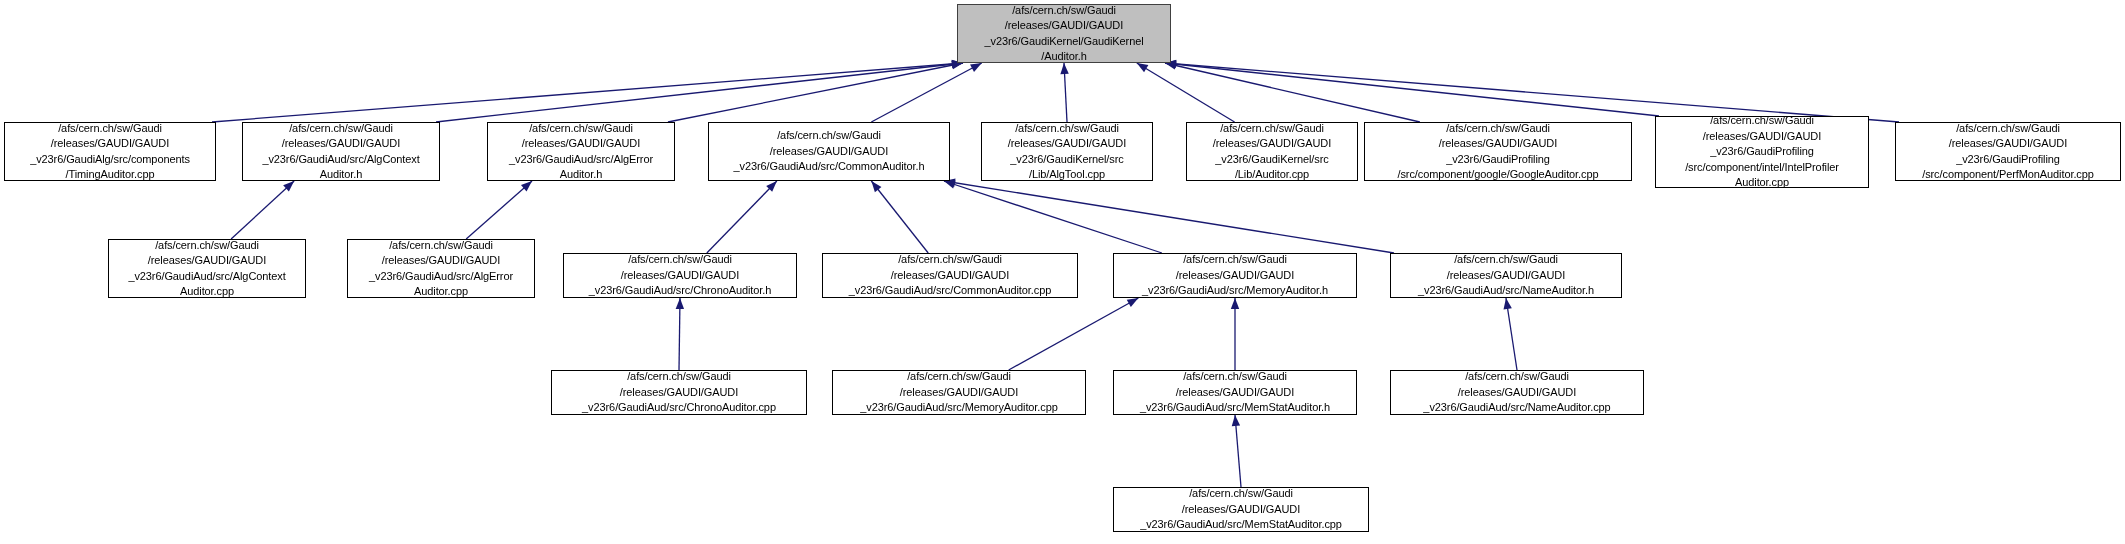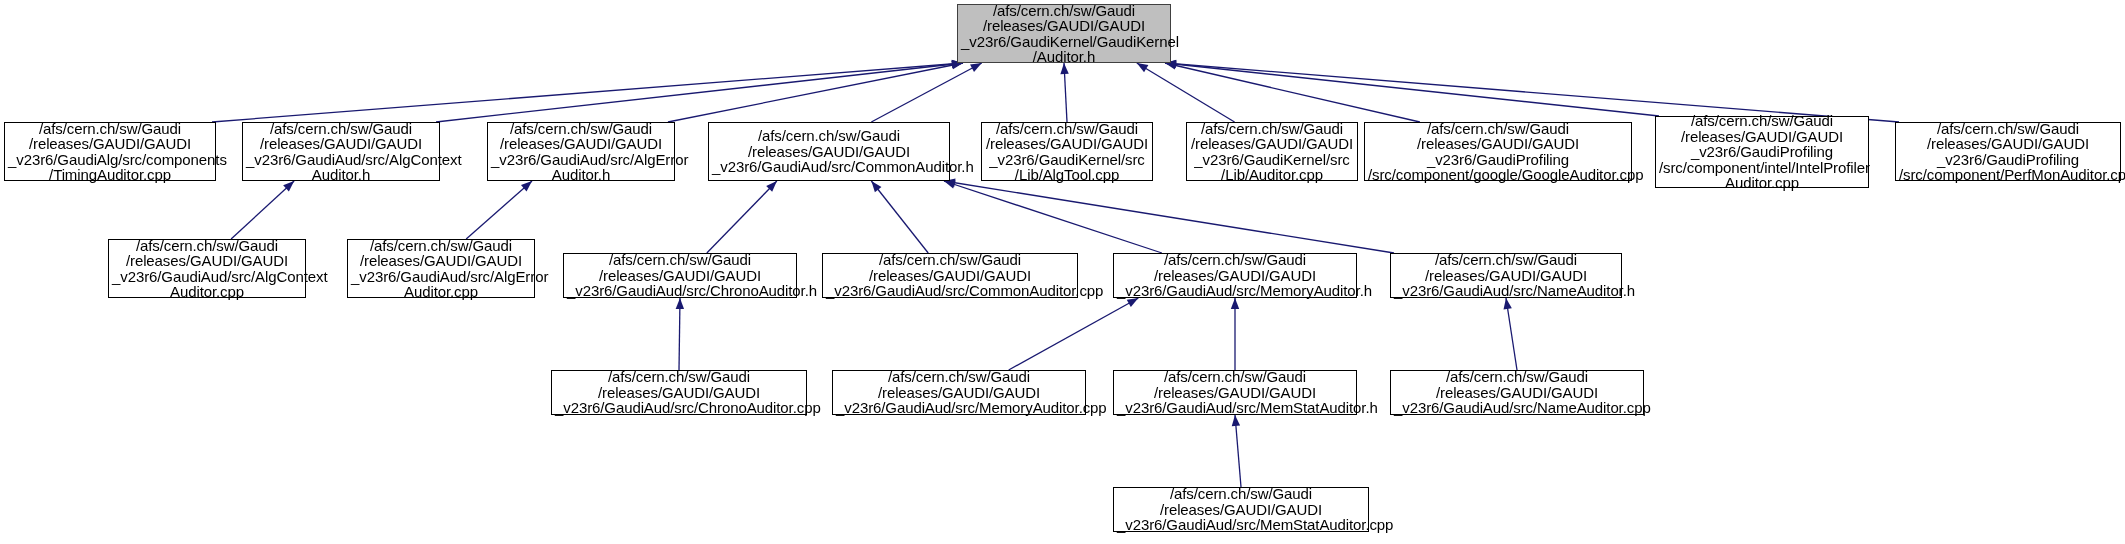--- a/index.html
+++ b/index.html
@@ -24,21 +24,21 @@
     width: 2125px;
     height: 544px;
     pointer-events: none;
   }
   .node {
     position: absolute;
     box-sizing: border-box;
     border: 1px solid #000000;
     background: #ffffff;
     color: #000000;
-    font-size: 15px;
+    font-size: 11px;
     line-height: 15.5px;
     text-align: center;
     display: flex;
     align-items: center;
     justify-content: center;
     padding: 1px 3px;
     white-space: pre-line;
     letter-spacing: -0.1px;
   }
   .node.root {

